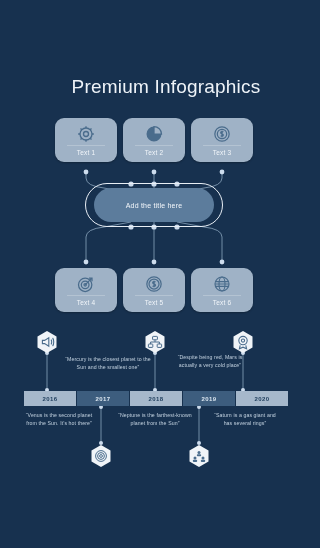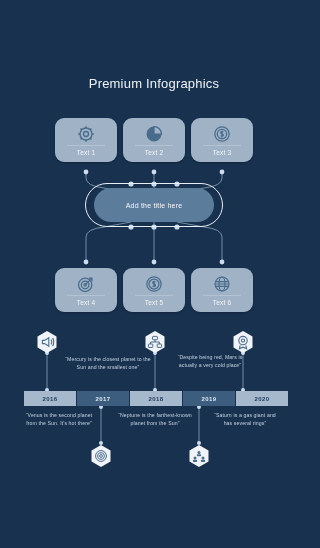--- a/index.html
+++ b/index.html
@@ -8,23 +8,23 @@
     background:#17314f;
     font-family:"Liberation Sans", sans-serif;
     overflow:hidden;
     position:relative;
     -webkit-font-smoothing:antialiased;
   }
   .stage{position:relative;width:308px;height:548px;}
 
   
   .page-title{
-    position:absolute;top:76px;left:0;width:308px;
+    position:absolute;top:76px;left:12px;width:308px;
     text-align:center;color:#eef3f8;
-    font-size:13px;font-weight:400;letter-spacing:.2px;
+    font-size:19px;font-weight:400;letter-spacing:.2px;
   }
 
   
   .wires{position:absolute;left:0;top:0;width:308px;height:548px;pointer-events:none;}
 
   
   .card{
     position:absolute;width:62px;height:44px;
     background:#9fb2c6;border-radius:9px;
     display:flex;flex-direction:column;align-items:center;justify-content:flex-start;

